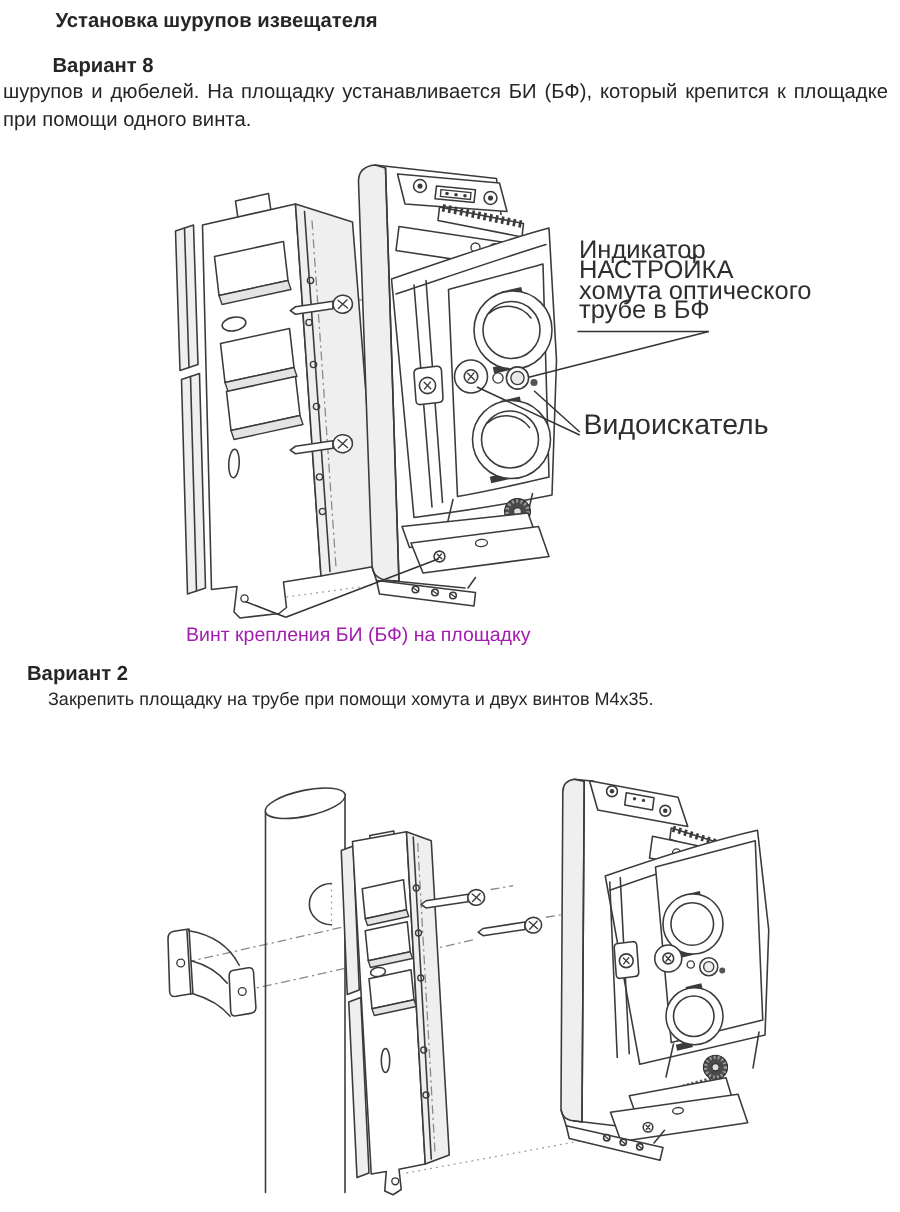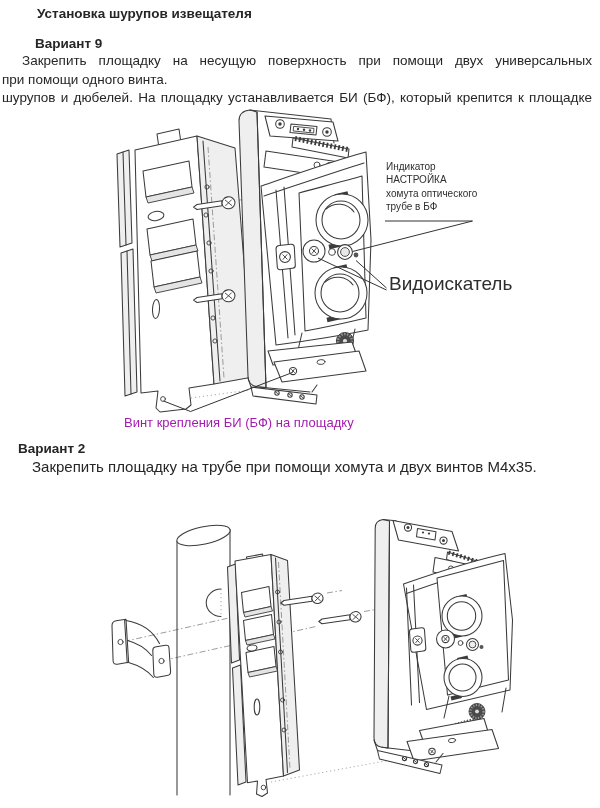--- a/index.html
+++ b/index.html
@@ -6,48 +6,47 @@
   body{
     width:600px;height:808px;background:#ffffff;position:relative;overflow:hidden;
     font-family:"Liberation Sans",sans-serif;color:#262626;
   }
   .abs{position:absolute;}
   .hd{font-weight:bold;font-size:13.5px;white-space:nowrap;}
   .para{width:590px;font-size:13.5px;}
   .pline{line-height:18.6px;white-space:normal;}
   .jl{text-align:justify;text-align-last:justify;}
   .indent{padding-left:20px;}
-  .v2line{font-size:15px;line-height:19px;white-space:nowrap;}
-  .callout{font-size:10px;line-height:13.4px;color:#2e2e2e;}
+  .v2line{font-size:12px;line-height:19px;white-space:nowrap;}
+  .callout{font-size:17px;line-height:13.4px;color:#2e2e2e;}
   .figcap{font-size:13px;color:#a21caf;white-space:nowrap;}
   svg{display:block;}
   
   .ln{fill:none;stroke:#3b3b3b;stroke-width:1.05;stroke-linecap:round;stroke-linejoin:round;}
   .fw{fill:#ffffff;stroke:#3b3b3b;stroke-width:1.05;stroke-linejoin:round;}
   .fg{fill:#efefef;stroke:#3b3b3b;stroke-width:1.05;stroke-linejoin:round;}
   .fe{fill:#e4e4e4;stroke:#3b3b3b;stroke-width:.9;stroke-linejoin:round;}
   .fd{fill:#4a4a4a;stroke:#2c2c2c;stroke-width:.8;}
   .th{fill:none;stroke:#3b3b3b;stroke-width:4.4;stroke-linecap:butt;}
   .comb{fill:none;stroke:#3b3b3b;stroke-width:5;stroke-dasharray:1.8 2.2;}
   .dd{fill:none;stroke:#8a8a8a;stroke-width:.85;stroke-dasharray:6 2.5 1.5 2.5;}
   .dots{fill:none;stroke:#9a9a9a;stroke-width:.85;stroke-dasharray:1.2 2.8;}
   .ld{fill:none;stroke:#333333;stroke-width:1;}
   .cx{fill:none;stroke:#3b3b3b;stroke-width:.9;stroke-linecap:round;}
 </style>
 </head>
 <body>
 
 <div class="abs hd" style="left:37px;top:6px;">Установка шурупов извещателя</div>
 
-<div class="abs hd" style="left:35px;top:36px;">Вариант 9</div>
+<div class="abs hd" style="left:35px;top:36px;">Вариант 8</div>
 
 <div class="abs para" style="left:2px;top:52px;">
-  <div class="pline jl indent">Закрепить площадку на несущую поверхность при помощи двух универсальных</div>
+  <div class="pline jl">шурупов и дюбелей. На площадку устанавливается БИ (БФ), который крепится к площадке</div>
   <div class="pline">при помощи одного винта.</div>
-  <div class="pline jl">шурупов и дюбелей. На площадку устанавливается БИ (БФ), который крепится к площадке</div>
 </div>
 
 <svg class="abs" style="left:0;top:105px;" width="600" height="312" viewBox="0 105 600 312">
 
   <g>
     <path class="dd" d="M151,214 L195,207.5"></path>
     <path class="dd" d="M149,306.5 L195,299.5"></path>
     <path class="dd" d="M236,200.5 L252,198.5"></path>
     <path class="dd" d="M236,293.5 L252,291.5"></path>
     <path class="dots" d="M191,398 L250,390"></path>

